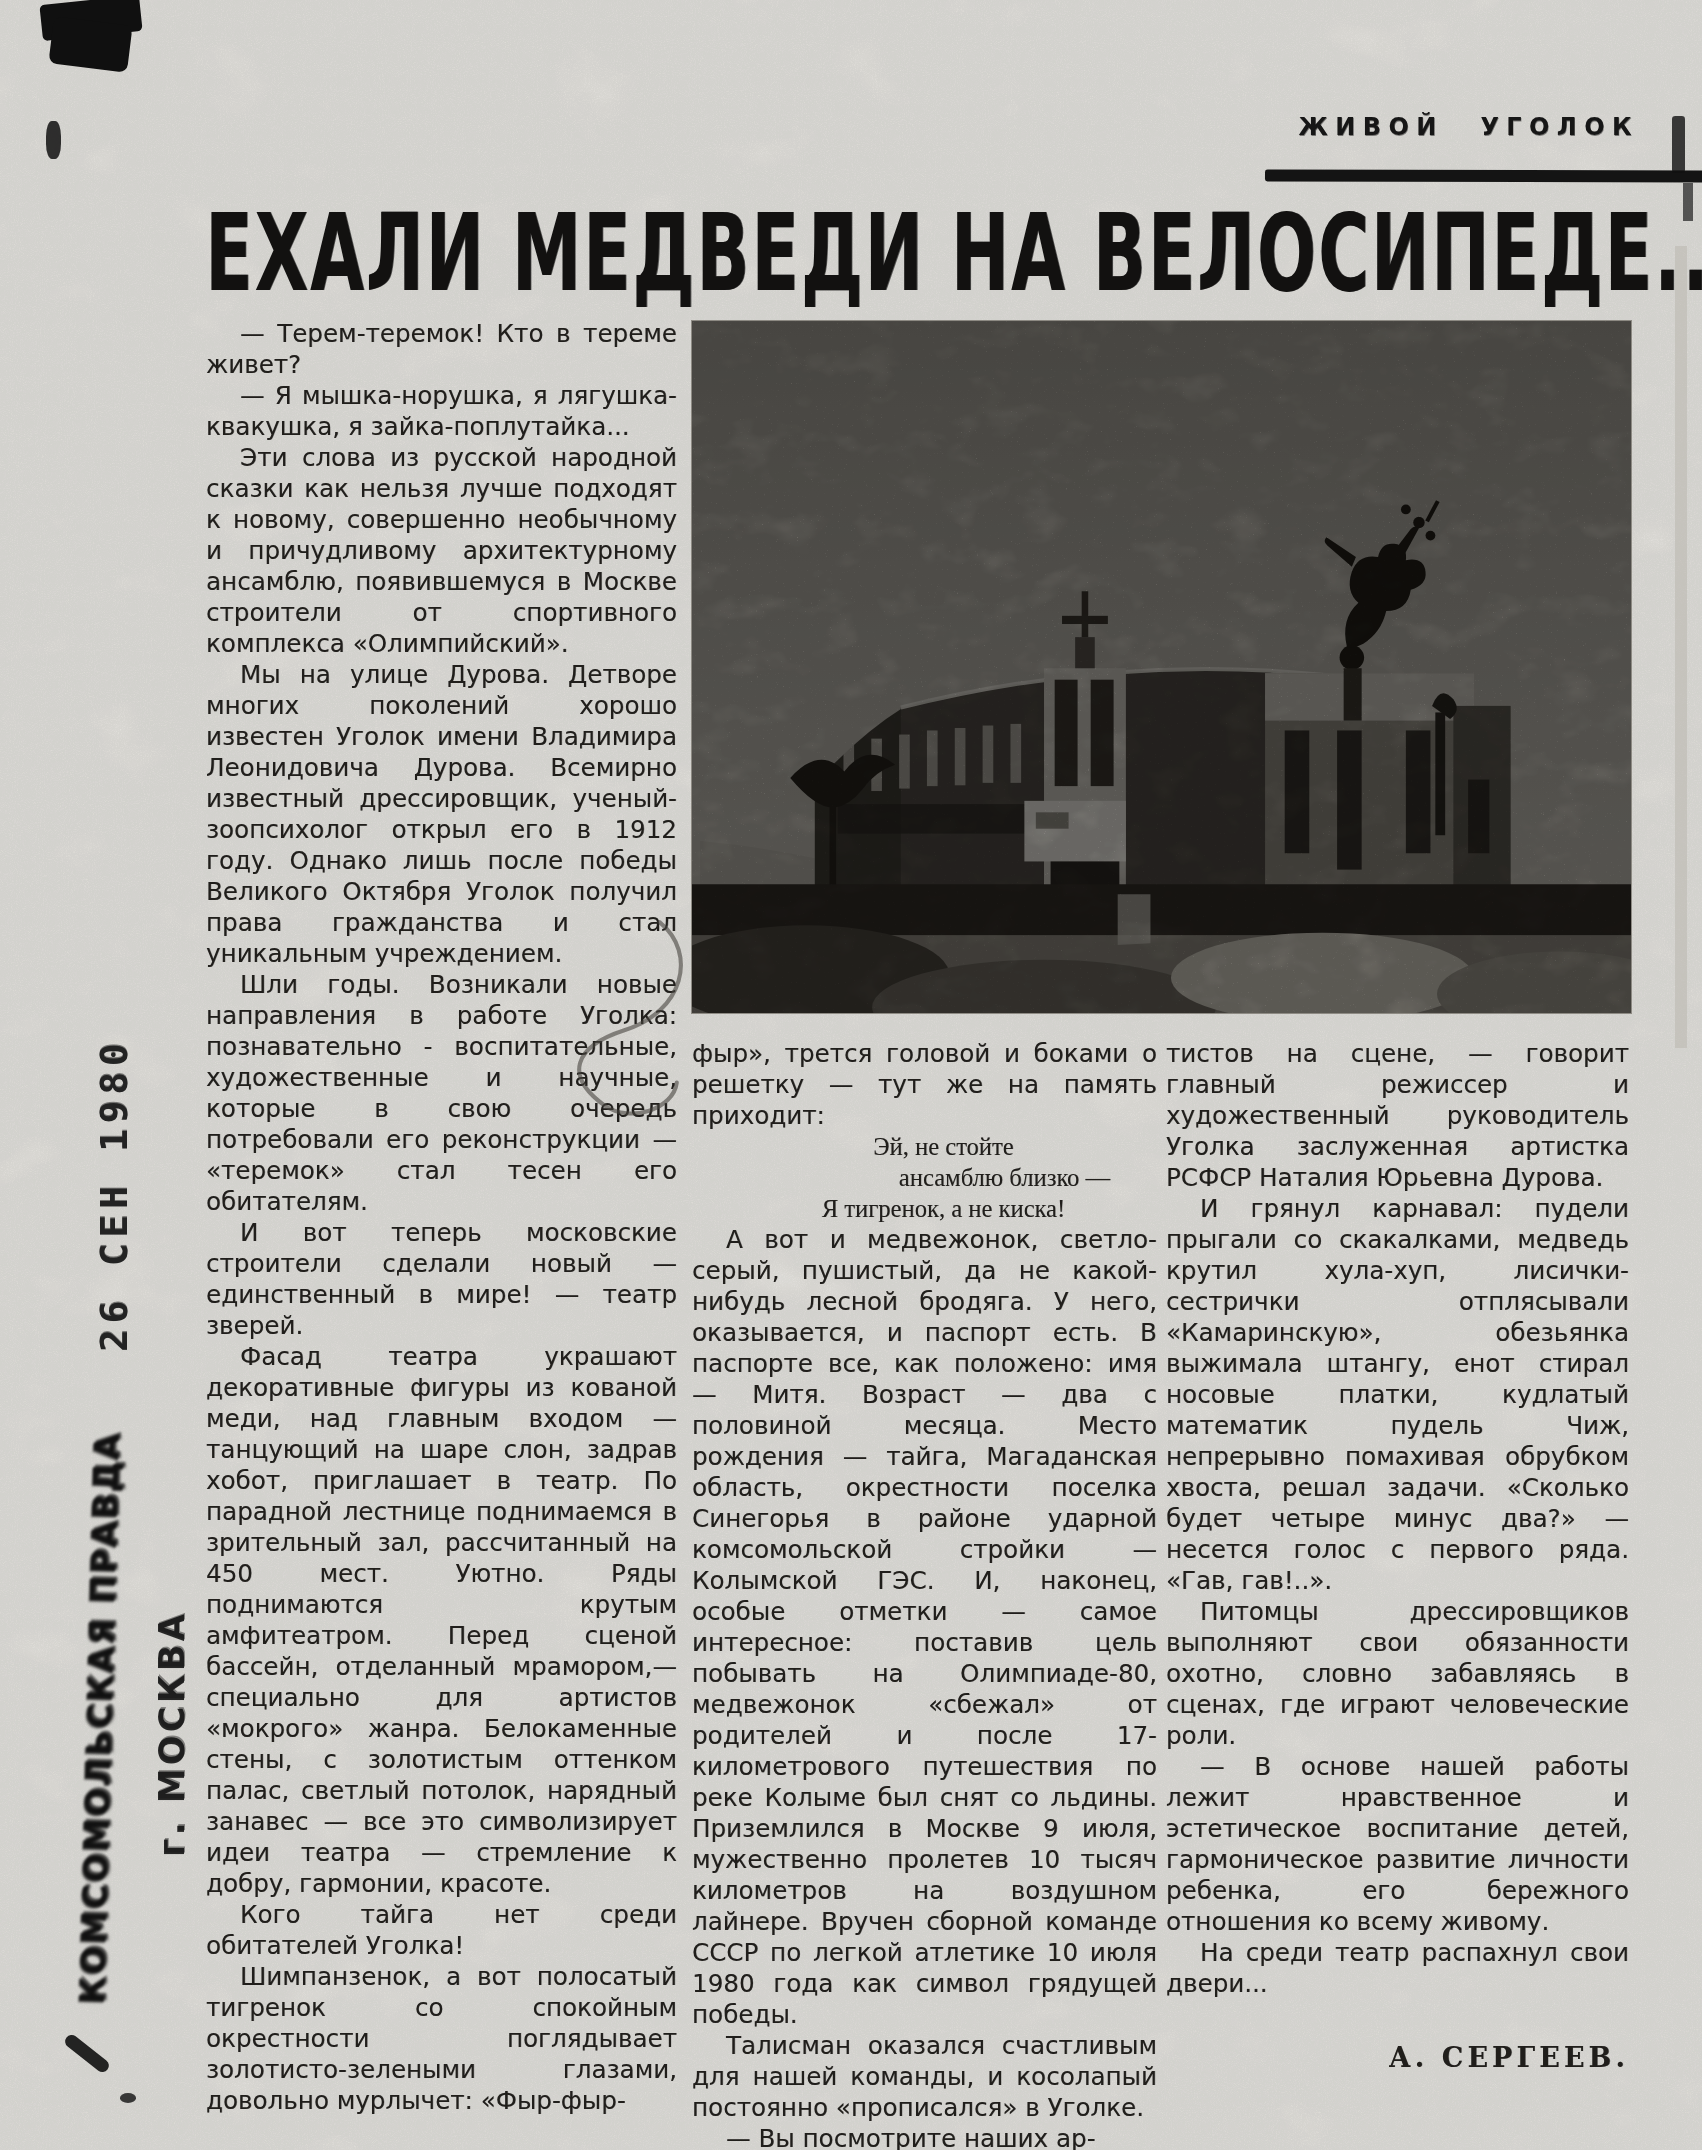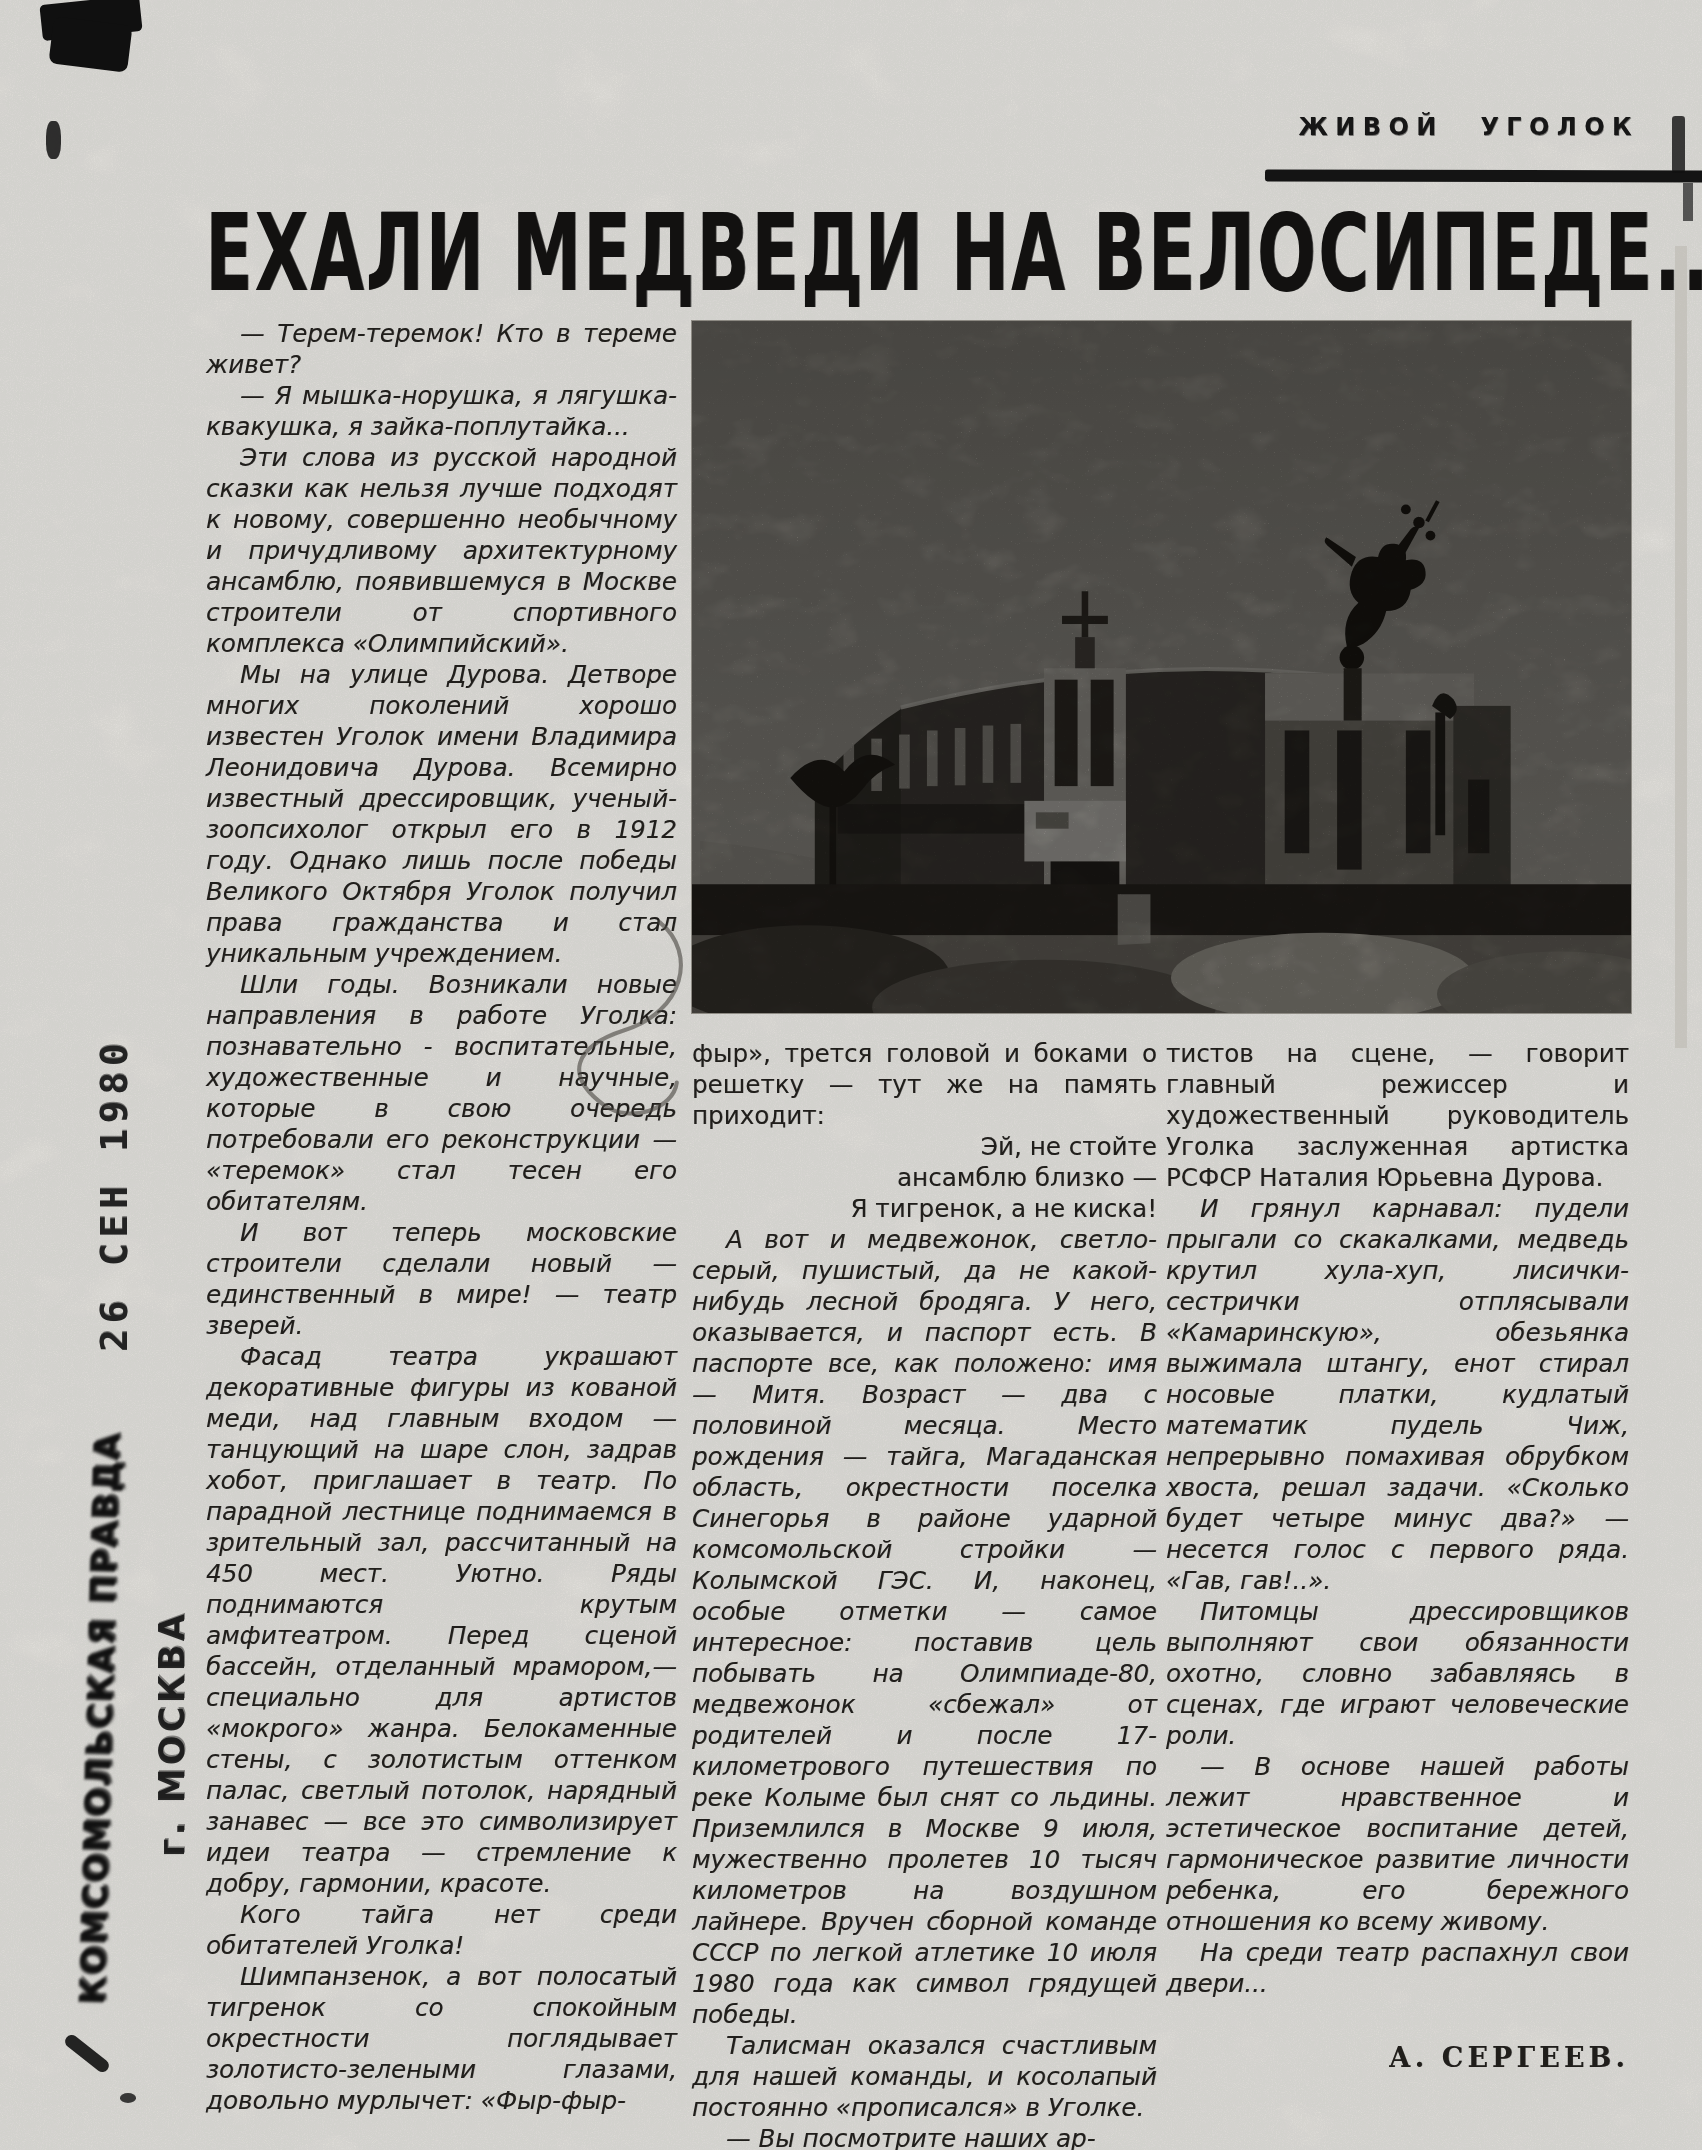--- a/index.html
+++ b/index.html
@@ -44,23 +44,23 @@
     position:absolute;
     font-size:24.6px;line-height:31px;
     text-align:justify;
     color:#201e1b;
     text-shadow:0.4px 0.4px 0 rgba(10,10,10,.35);
   }
   #col-left  {left:206px; top:318px;  width:471px;}
   #col-middle{left:692px; top:1038px; width:465px;}
   #col-right {left:1166px;top:1038px; width:463px;}
   .col p{margin:0;}
-  .col p.para{text-indent:34px;font-style:italic;}
+  .col p.para{text-indent:34px;}
   .col p.cont{text-indent:0;}
-  .col p.verse{text-align:right;text-indent:38px;}
+  .col p.verse{text-align:center;text-indent:38px;font-family:Liberation Serif, serif;}
   .col p.verse.v2{text-indent:160px;}
   .col p.byline{
     text-align:right;text-indent:0;margin-top:43px;
     font-family:"DejaVu Serif",serif;font-weight:bold;
     font-size:27px;letter-spacing:4.1px;
   }
 
   
   .stamp{position:absolute;transform-origin:left top;white-space:nowrap;}
   .stamp-date{

